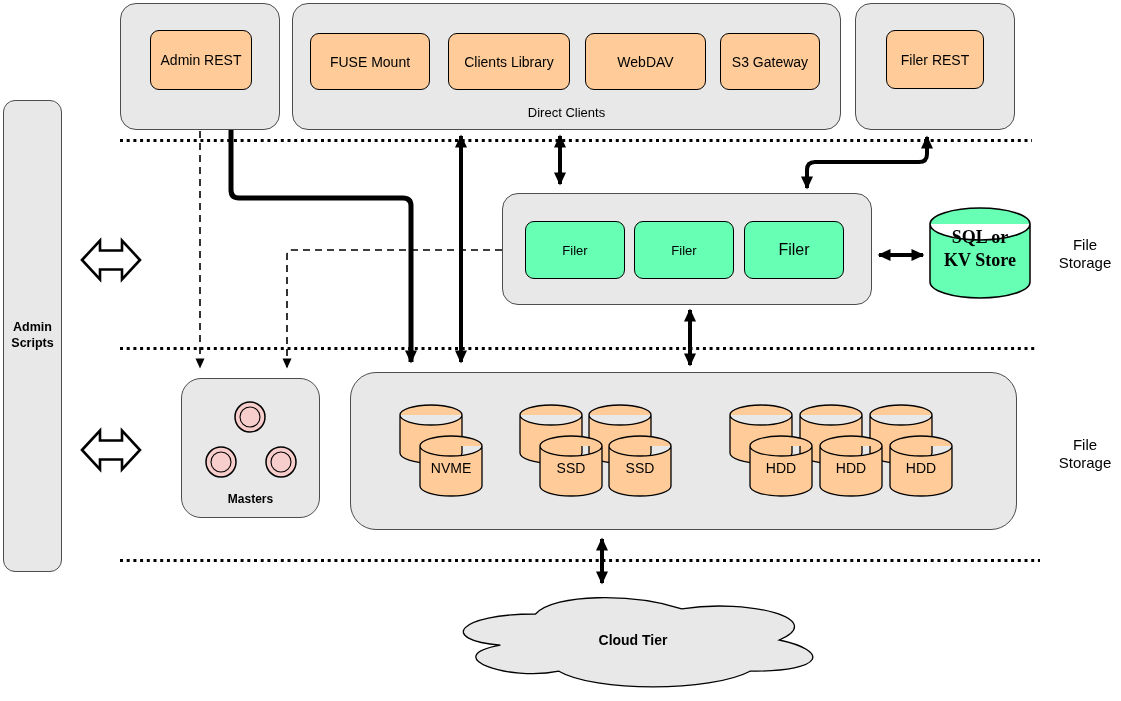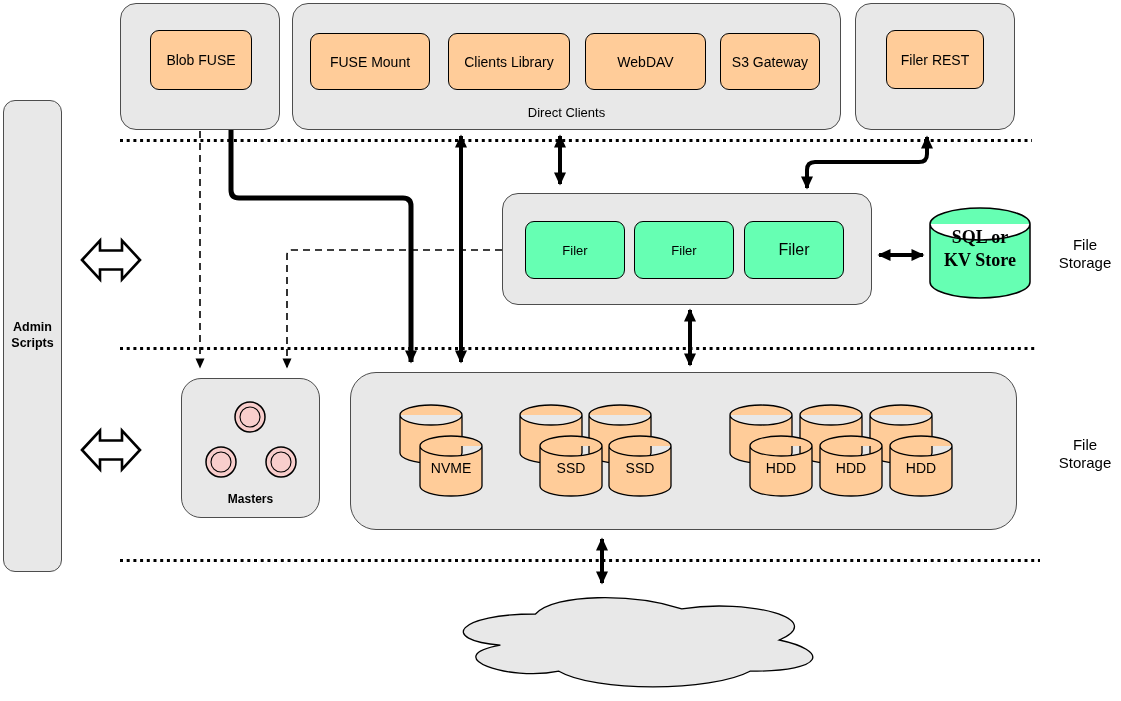--- a/index.html
+++ b/index.html
@@ -37,21 +37,21 @@
 <body>
 
 <div class="canvas">
 
   <div class="group" style="left:3px; top:100px; width:59px; height:472px; border-radius:12px; display:flex; align-items:center; justify-content:flex-end;">
     <div class="bold" style="font-size:12.5px; text-align:center; line-height:1.25;">Admin Scripts</div>
   </div>
 
   <div class="group" style="left:120px; top:3px; width:160px; height:127px;"></div>
   <div class="box orange" style="left:150px; top:30px; width:102px; height:60px;">
-    <span>Blob FUSE</span>
+    <span>Admin REST</span>
   </div>
 
   <div class="group" style="left:292px; top:3px; width:549px; height:127px;">
     <div class="caption">Direct Clients</div>
   </div>
   <div class="box orange" style="left:310px; top:33px; width:120px; height:57px;">
     <span>FUSE Mount</span>
   </div>
   <div class="box orange" style="left:448px; top:33px; width:122px; height:57px;">
     <span>Clients Library</span>
@@ -147,13 +147,14 @@
   <div class="lbl" style="left:600px; top:460px; width:80px; font-size:14px;">SSD</div>
   <div class="lbl" style="left:741px; top:460px; width:80px; font-size:14px;">HDD</div>
   <div class="lbl" style="left:811px; top:460px; width:80px; font-size:14px;">HDD</div>
   <div class="lbl" style="left:881px; top:460px; width:80px; font-size:14px;">HDD</div>
 
   <div class="lbl bold" style="left:938px; top:226px; width:84px; font-size:18px; line-height:1.3;font-family:Liberation Serif, serif;">SQL or KV Store</div>
 
   <div class="lbl" style="left:1048px; top:236px; width:74px; font-size:15px; line-height:1.23;">File Storage</div>
   <div class="lbl" style="left:1048px; top:436px; width:74px; font-size:15px; line-height:1.23;">File Storage</div>
 
+  <div class="lbl bold" style="left:533px; top:632px; width:200px; font-size:14px;">Cloud Tier</div>
 </div>
 
 </body></html>

